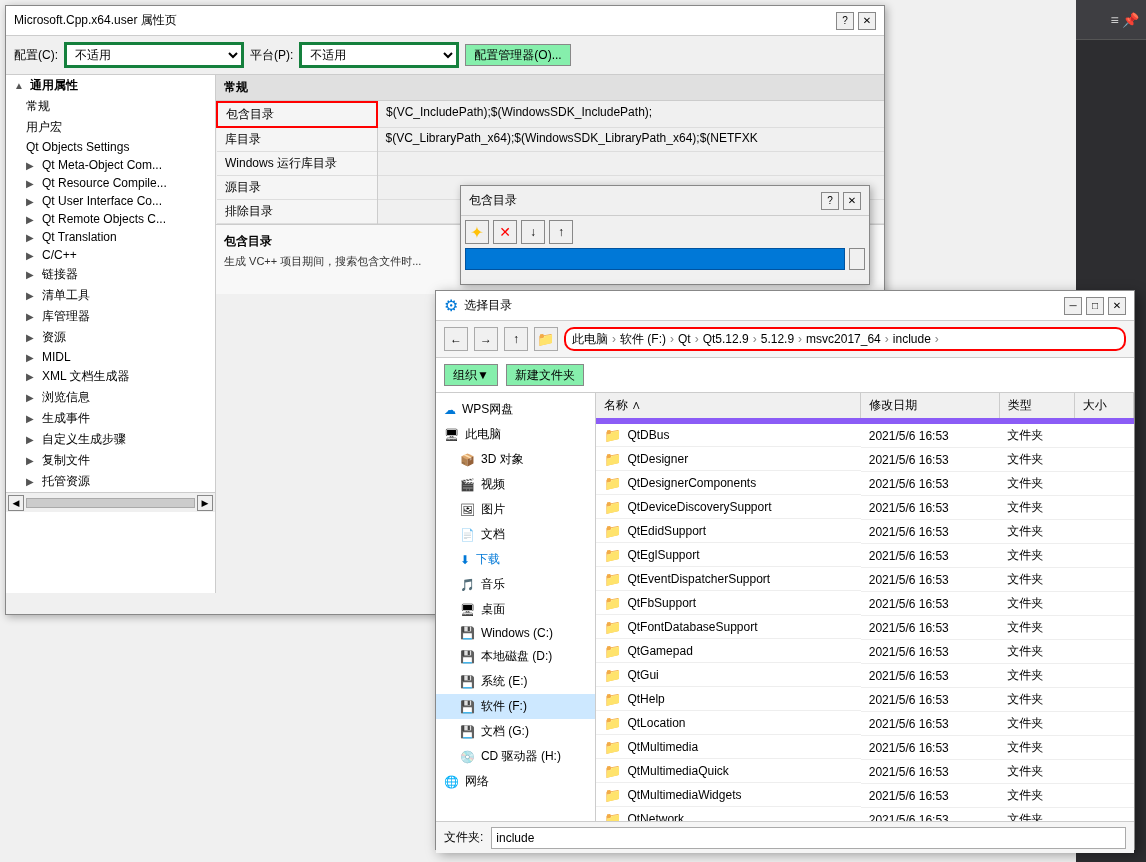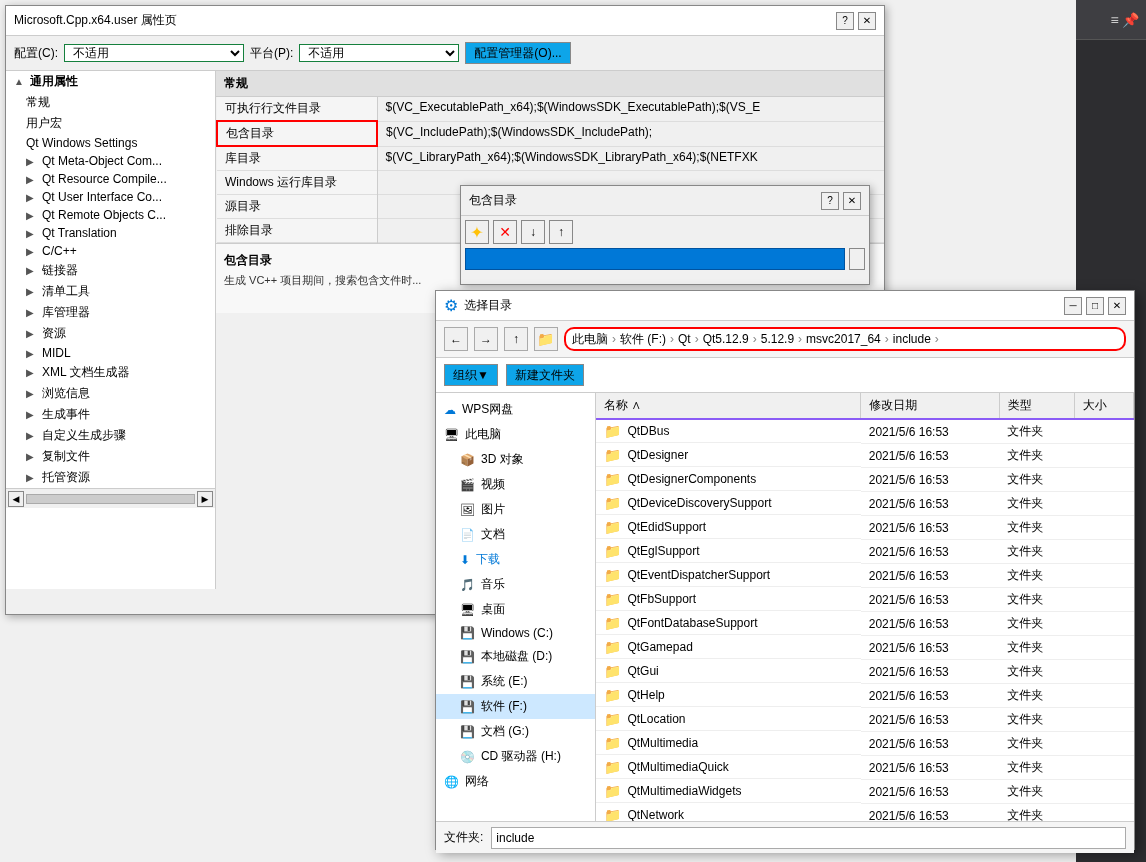--- a/index.html
+++ b/index.html
@@ -56,34 +56,34 @@
     .config-bar {
       display: flex;
       align-items: center;
       padding: 6px 8px;
       gap: 6px;
       background: #f0f0f0;
       border-bottom: 1px solid #ccc;
     }
 
     .config-select {
-      height: 18px;
-      border: 1px solid #15803d;
+      height: 26px;
+      border: 3px solid #15803d;
       background: white;
       font-size: 12px;
       padding: 0 4px;
     }
 
     .config-select-wide { width: 180px; }
     .config-select-medium { width: 160px; }
 
     .config-btn {
       height: 22px;
       padding: 0 8px;
-      background: #0ea5e9;
+      background: #86efac;
       border: 1px solid #888;
       font-size: 12px;
       cursor: pointer;
     }
 
     .main-content {
       display: flex;
       height: calc(100% - 90px);
     }
 
@@ -326,21 +326,21 @@
 
     .file-table-header {
       background: #f0f0f0;
       position: sticky;
       top: 0;
     }
 
     .file-table th {
       text-align: left;
       padding: 4px 8px;
-      border-bottom: 2px solid #8b5cf6;
+      border-bottom: 6px solid #8b5cf6;
       border-right: 1px solid #ccc;
       font-size: 12px;
       font-weight: normal;
     }
 
     .file-table td {
       padding: 3px 8px;
       font-size: 12px;
       border-bottom: 1px solid #eee;
     }
@@ -451,21 +451,21 @@
         <span class="tree-expand">▲</span>
         <span>通用属性</span>
       </div>
       <div class="tree-item tree-child">
         <span>常规</span>
       </div>
       <div class="tree-item tree-child">
         <span>用户宏</span>
       </div>
       <div class="tree-item tree-child">
-        <span>Qt Windows Settings</span>
+        <span>Qt Objects Settings</span>
       </div>
       <div class="tree-item tree-child">
         <span class="tree-expand">▶</span>
         <span>Qt Meta-Object Com...</span>
       </div>
       <div class="tree-item tree-child">
         <span class="tree-expand">▶</span>
         <span>Qt Resource Compile...</span>
       </div>
       <div class="tree-item tree-child">
@@ -533,24 +533,20 @@
         <button style="width: 16px; height: 16px; font-size: 9px; border: 1px solid #888; background: #f0f0f0; cursor: pointer;">◀</button>
         <div style="flex:1; height: 10px; background: #ccc; margin: 0 2px; border: 1px solid #aaa;"></div>
         <button style="width: 16px; height: 16px; font-size: 9px; border: 1px solid #888; background: #f0f0f0; cursor: pointer;">▶</button>
       </div>
     </div>
 
     <div class="right-panel">
       <div class="section-header">常规</div>
       <table class="property-table">
         <tbody>
-          <tr>
-            <td>可执行行文件目录</td>
-            <td>$(VC_ExecutablePath_x64);$(WindowsSDK_ExecutablePath);$(VS_E</td>
-          </tr>
           <tr>
             <td style="border: 2px solid red; border-radius: 8px;">包含目录</td>
             <td>$(VC_IncludePath);$(WindowsSDK_IncludePath);</td>
           </tr>
           <tr>
             <td>库目录</td>
             <td>$(VC_LibraryPath_x64);$(WindowsSDK_LibraryPath_x64);$(NETFXK</td>
           </tr>
           <tr>
             <td>Windows 运行库目录</td>

